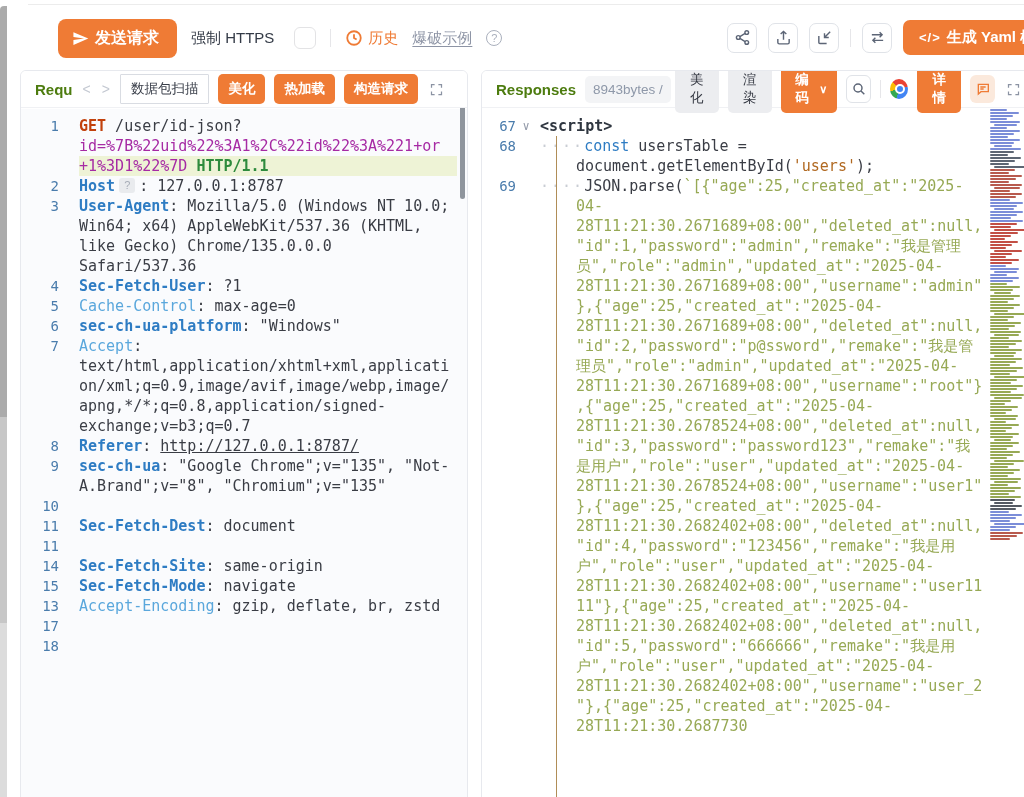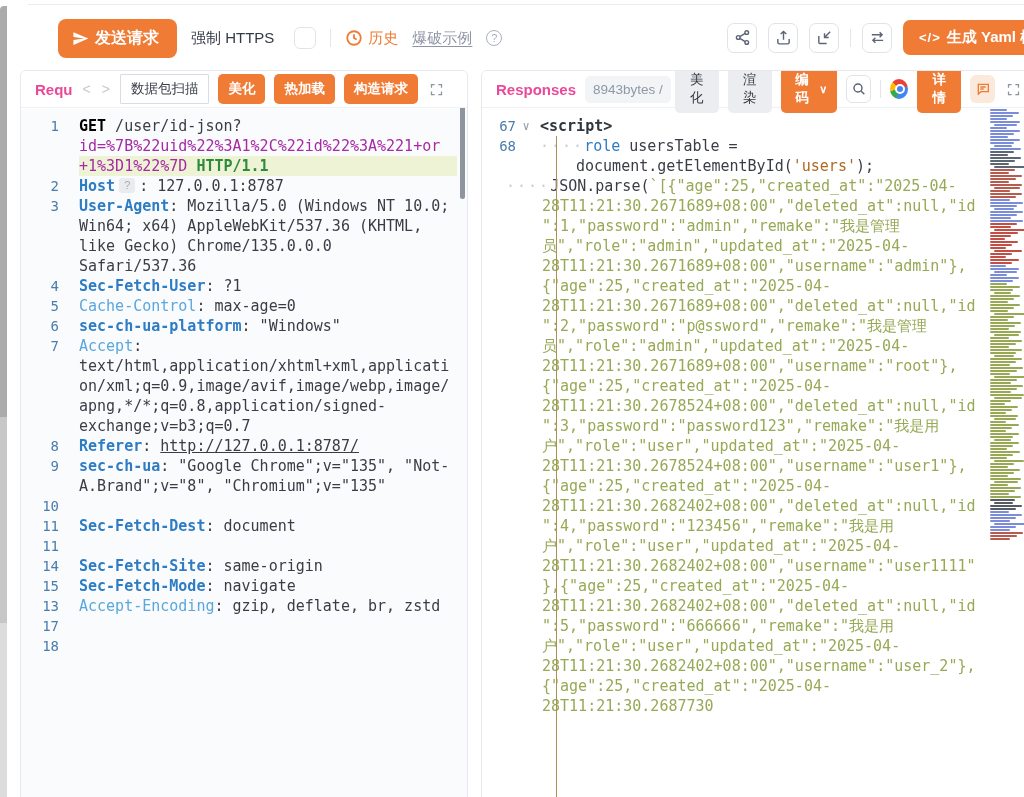--- a/index.html
+++ b/index.html
@@ -27,21 +27,21 @@
   .btn-yaml { background:#ef7b35; color:#fff; font-size:15px; font-weight:bold; padding:8px 16px;
     border-radius:7px; white-space:nowrap; }
   .code-glyph { font-weight:bold; font-size:13px; letter-spacing:1px; }
 
   
   .panel { position:absolute; top:70px; bottom:-12px; background:#fff; border:1px solid #e7e9ee; border-radius:6px; overflow:hidden; }
   #panel-request { left:20px; width:448px; }
   #panel-response { left:481px; width:551px; }
   .panel-head { height:37px; display:flex; align-items:center; gap:9px; padding:0 10px 0 14px;
     border-bottom:1px solid #f0f1f4; background:#fff; position:relative; z-index:6; }
-  .panel-title { font-size:15px; font-weight:bold; color:#ec4899; }
+  .panel-title { font-size:15px; font-weight:bold; color:#4d7c0f; }
   .chev { color:#c3c8d1; font-size:14px; cursor:pointer; padding:0 1px; }
   .btn-plain { background:#fff; border:1px solid #d9dce2; color:#3a3f4a; font-size:13.5px; padding:5px 10px; border-radius:1px; }
   .btn-orange { background:#ef7b35; border:none; color:#fff; font-size:13.5px; font-weight:bold; padding:6px 10px; border-radius:5px; }
   .btn-grey { background:#ecedf0; border:none; color:#343842; font-size:13.5px; padding:6px 10px; border-radius:5px; }
   .badge-size { background:#f3f4f6; color:#8e98a9; font-size:13.5px; padding:6px 8px; border-radius:5px; white-space:nowrap; }
   .expand-ic { color:#8b93a3; margin-left:2px; cursor:pointer; display:inline-flex; }
   .caret { font-size:11px; }
   .icon-sq { width:28px; height:28px; border:1px solid #e0e3e8; border-radius:6px; background:#fff;
     display:inline-flex; align-items:center; justify-content:center; color:#5c6576; cursor:pointer; }
   .chat-ic { width:28px; height:28px; border-radius:6px; background:#fbe9dc; display:inline-flex;
@@ -59,21 +59,21 @@
   .cm-line { display:flex; min-height:20px; }
   .gut { flex:none; text-align:right; color:#4a7cac; user-select:none; font-size:14px; }
   #req-editor .gut { width:38px; padding-right:0; }
   #req-editor .fold { flex:none; width:20px; }
   #resp-editor .gut { width:34px; }
   #resp-editor .fold { flex:none; width:20px; text-align:center; color:#959cab; font-size:12px; cursor:pointer; }
   .code { flex:1; white-space:pre-wrap; overflow-wrap:break-word; word-break:break-word; }
   #req-editor .code { padding-right:10px; }
   #resp-editor .code { padding-right:48px; padding-left:4px; }
   .ind4 { padding-left:40px !important; text-indent:-36px; }
-  .tk-method { color:#000000; font-weight:bold; }
+  .tk-method { color:#c2410c; font-weight:bold; }
   .tk-param { color:#a62aa4; }
   .tk-proto { color:#2e8b3d; font-weight:bold; }
   .tk-hname { color:#2e7cc3; font-weight:bold; }
   .tk-hname2 { color:#5aa7dc; }
   .tk-plain { color:#3a3d45; }
   .tk-link { color:#3a3d45; text-decoration:underline; }
   .tk-badge { display:inline-block; background:#e9ebee; color:#a7adb8; border-radius:3px; padding:0 5px;
     font-size:11px; line-height:15px; margin:0 4px; vertical-align:2px; font-family:"Liberation Sans",sans-serif; }
   .tk-kw { color:#2e7cc3; }
   .tk-str { color:#b06820; }
@@ -294,23 +294,24 @@
   <div class="editor" id="resp-editor">
     <div class="indent-guide"></div>
   <div class="cm-line">
         <div class="gut">67</div>
         <div class="fold">∨</div>
         <div class="code"><span class="tk-tag">&lt;script&gt;</span></div>
       </div>
       <div class="cm-line">
         <div class="gut">68</div>
         <div class="fold"></div>
-        <div class="code ind4"><span class="tk-ws">····</span><span class="tk-kw">role</span><span class="tk-plain"> usersTable = document.getElementById(</span><span class="tk-str">'users'</span><span class="tk-plain">);</span></div>
-      </div>
-      <div class="cm-line">
+        <div class="code ind4"><span class="tk-ws">····</span><span class="tk-kw">const</span><span class="tk-plain"> usersTable = document.getElementById(</span><span class="tk-str">'users'</span><span class="tk-plain">);</span></div>
+      </div>
+      <div class="cm-line">
+        <div class="gut">69</div>
         <div class="fold"></div>
         <div class="code ind4"><span class="tk-ws">····</span><span class="tk-plain">JSON.parse(</span><span class="tk-green">`[{"age":25,"created_at":"2025-04-28T11:21:30.2671689+08:00","deleted_at":null,"id":1,"password":"admin","remake":"我是管理员","role":"admin","updated_at":"2025-04-28T11:21:30.2671689+08:00","username":"admin"},{"age":25,"created_at":"2025-04-28T11:21:30.2671689+08:00","deleted_at":null,"id":2,"password":"p@ssword","remake":"我是管理员","role":"admin","updated_at":"2025-04-28T11:21:30.2671689+08:00","username":"root"},{"age":25,"created_at":"2025-04-28T11:21:30.2678524+08:00","deleted_at":null,"id":3,"password":"password123","remake":"我是用户","role":"user","updated_at":"2025-04-28T11:21:30.2678524+08:00","username":"user1"},{"age":25,"created_at":"2025-04-28T11:21:30.2682402+08:00","deleted_at":null,"id":4,"password":"123456","remake":"我是用户","role":"user","updated_at":"2025-04-28T11:21:30.2682402+08:00","username":"user1111"},{"age":25,"created_at":"2025-04-28T11:21:30.2682402+08:00","deleted_at":null,"id":5,"password":"666666","remake":"我是用户","role":"user","updated_at":"2025-04-28T11:21:30.2682402+08:00","username":"user_2"},{"age":25,"created_at":"2025-04-28T11:21:30.2687730</span></div>
       </div>
     </div>
   <div class="overlay-info">远端地址:127.0.0.1:8787; 响应时间:34ms; 总耗时:36ms; URL:http://127.0.0.1:8787/user/id-...</div>
   <div class="minimap">
       <div class="mm-bar" style="background: rgb(123, 141, 216); width: 45%; margin-left: 1px;"></div>
       <div class="mm-bar" style="background: rgb(123, 141, 216); width: 82%; margin-left: 1px;"></div>
       <div class="mm-bar" style="background: rgb(123, 141, 216); width: 64%; margin-left: 1px;"></div>
       <div class="mm-bar" style="background: rgb(123, 141, 216); width: 46%; margin-left: 5px;"></div>

